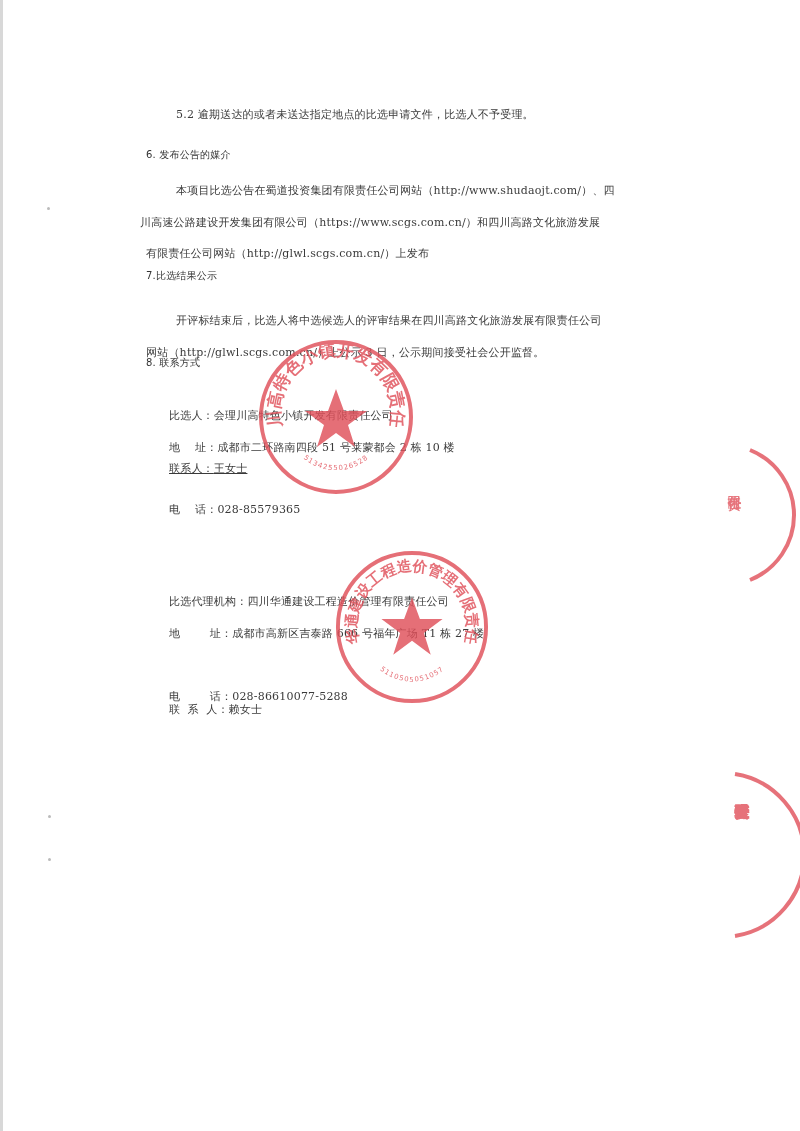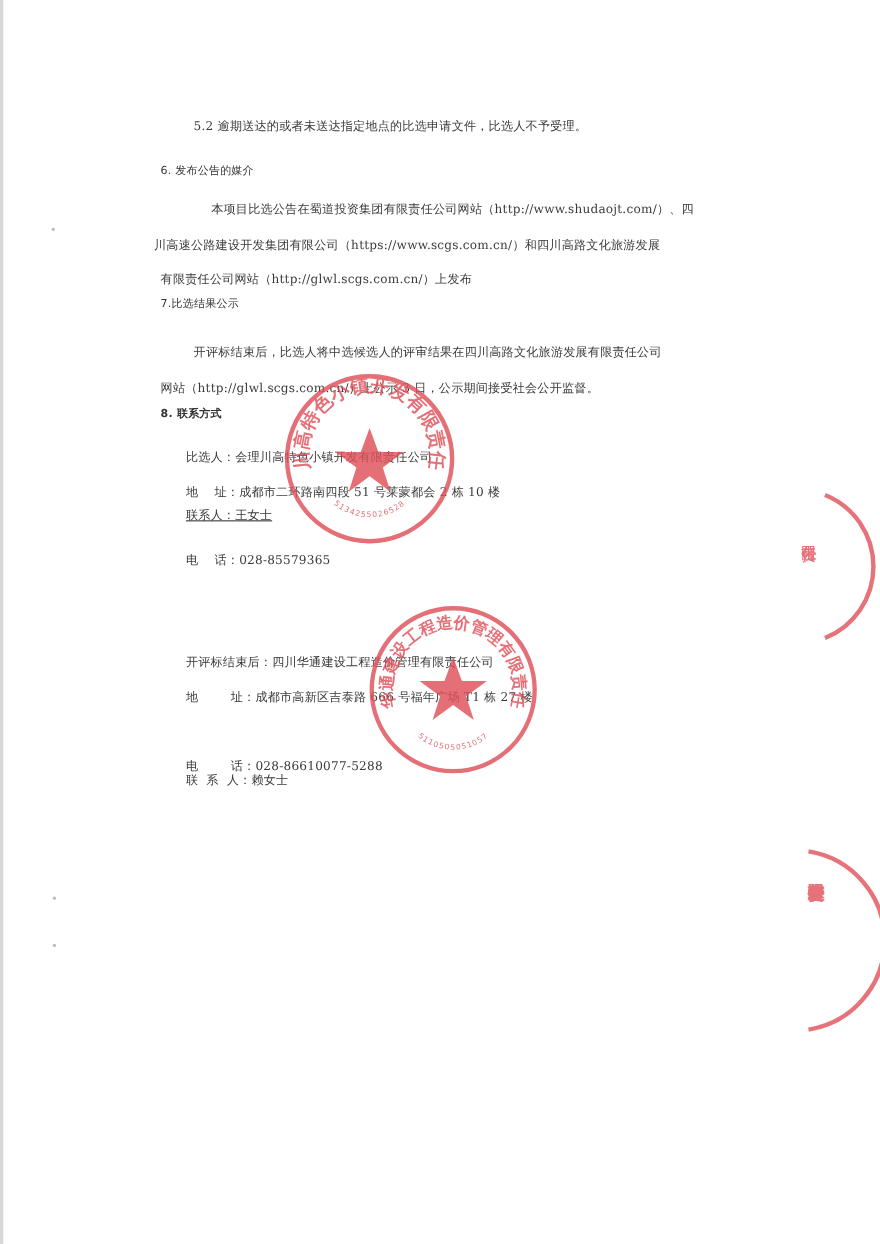--- a/index.html
+++ b/index.html
@@ -19,48 +19,48 @@
 <body>
 
 <div class="page-edge"></div>
 <div class="speck" style="left:47px;top:207px;"></div>
 <div class="speck" style="left:48px;top:815px;"></div>
 <div class="speck" style="left:48px;top:858px;"></div>
 
 <div class="line" style="left:176px;top:107px;">5.2 逾期送达的或者未送达指定地点的比选申请文件，比选人不予受理。</div>
 
 <div class="line heading" style="left:146px;top:148px;">6.  发布公告的媒介</div>
-<div class="line" style="left:176px;top:183px;margin-left:16px;">本项目比选公告在蜀道投资集团有限责任公司网站（http://www.shudaojt.com/）、四</div>
+<div class="line" style="left:176px;top:183px;">本项目比选公告在蜀道投资集团有限责任公司网站（http://www.shudaojt.com/）、四</div>
 <div class="line" style="left:140px;top:215px;">川高速公路建设开发集团有限公司（https://www.scgs.com.cn/）和四川高路文化旅游发展</div>
 <div class="line" style="left:146px;top:246px;">有限责任公司网站（http://glwl.scgs.com.cn/）上发布</div>
 
 <div class="line heading" style="left:146px;top:269px;">7.比选结果公示</div>
 <div class="line" style="left:176px;top:313px;">开评标结束后，比选人将中选候选人的评审结果在四川高路文化旅游发展有限责任公司</div>
 <div class="line" style="left:146px;top:345px;">网站（http://glwl.scgs.com.cn/）上公示 3 日，公示期间接受社会公开监督。</div>
 
-<div class="line heading" style="left:146px;top:369px;font-weight:bold;">8.  联系方式</div>
+<div class="line heading" style="left:146px;top:356px;">8.  联系方式</div>
 
 <div>
   <div class="line" style="left:169px;top:408px;">
     <span>比选人：</span><span>会理川高特色小镇开发有限责任公司</span>
   </div>
   <div class="line" style="left:169px;top:440px;">
     <span style="white-space:pre">地    址：</span><span>成都市二环路南四段 51 号莱蒙都会 2 栋 10 楼</span>
   </div>
   <div class="line" style="left:169px;top:461px;text-decoration:underline;">
     <span>联系人：</span><span>王女士</span>
   </div>
   <div class="line" style="left:169px;top:502px;">
     <span style="white-space:pre">电    话：</span><span>028-85579365</span>
   </div>
 </div>
 
 <div>
   <div class="line" style="left:169px;top:594px;">
-    <span>开评标结束后：</span><span>四川华通建设工程造价管理有限责任公司</span>
+    <span>比选代理机构：</span><span>四川华通建设工程造价管理有限责任公司</span>
   </div>
   <div class="line" style="left:169px;top:626px;">
     <span style="white-space:pre">地        址：</span><span>成都市高新区吉泰路 666 号福年广场 T1 栋 27 楼</span>
   </div>
   <div class="line" style="left:169px;top:657px;margin-top:45px;">
     <span style="white-space:pre">联  系  人：</span><span>赖女士</span>
   </div>
   <div class="line" style="left:169px;top:689px;">
     <span style="white-space:pre">电        话：</span><span>028-86610077-5288</span>
   </div>

